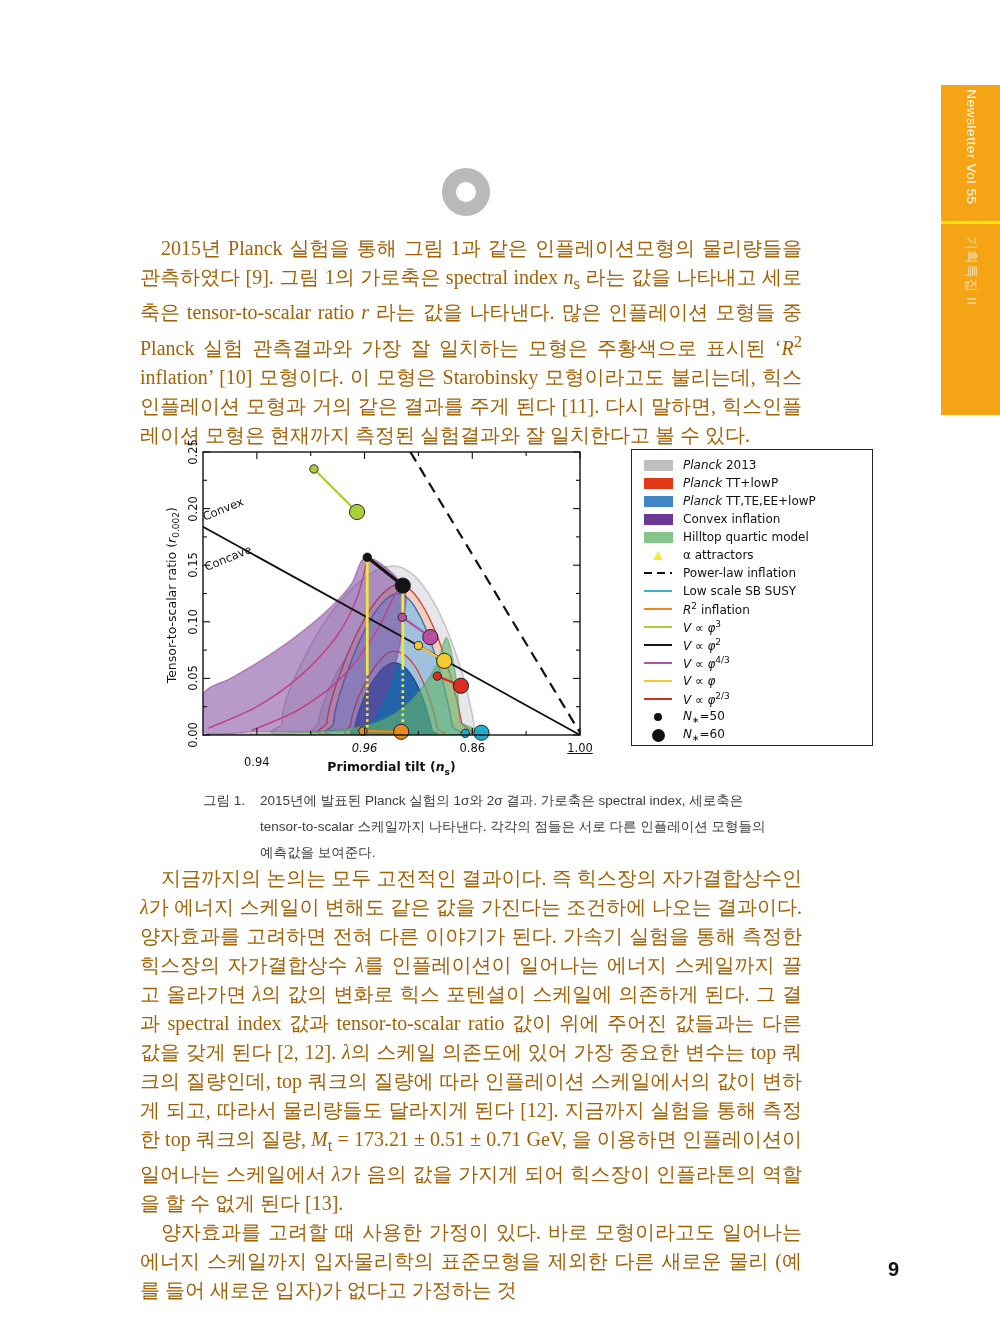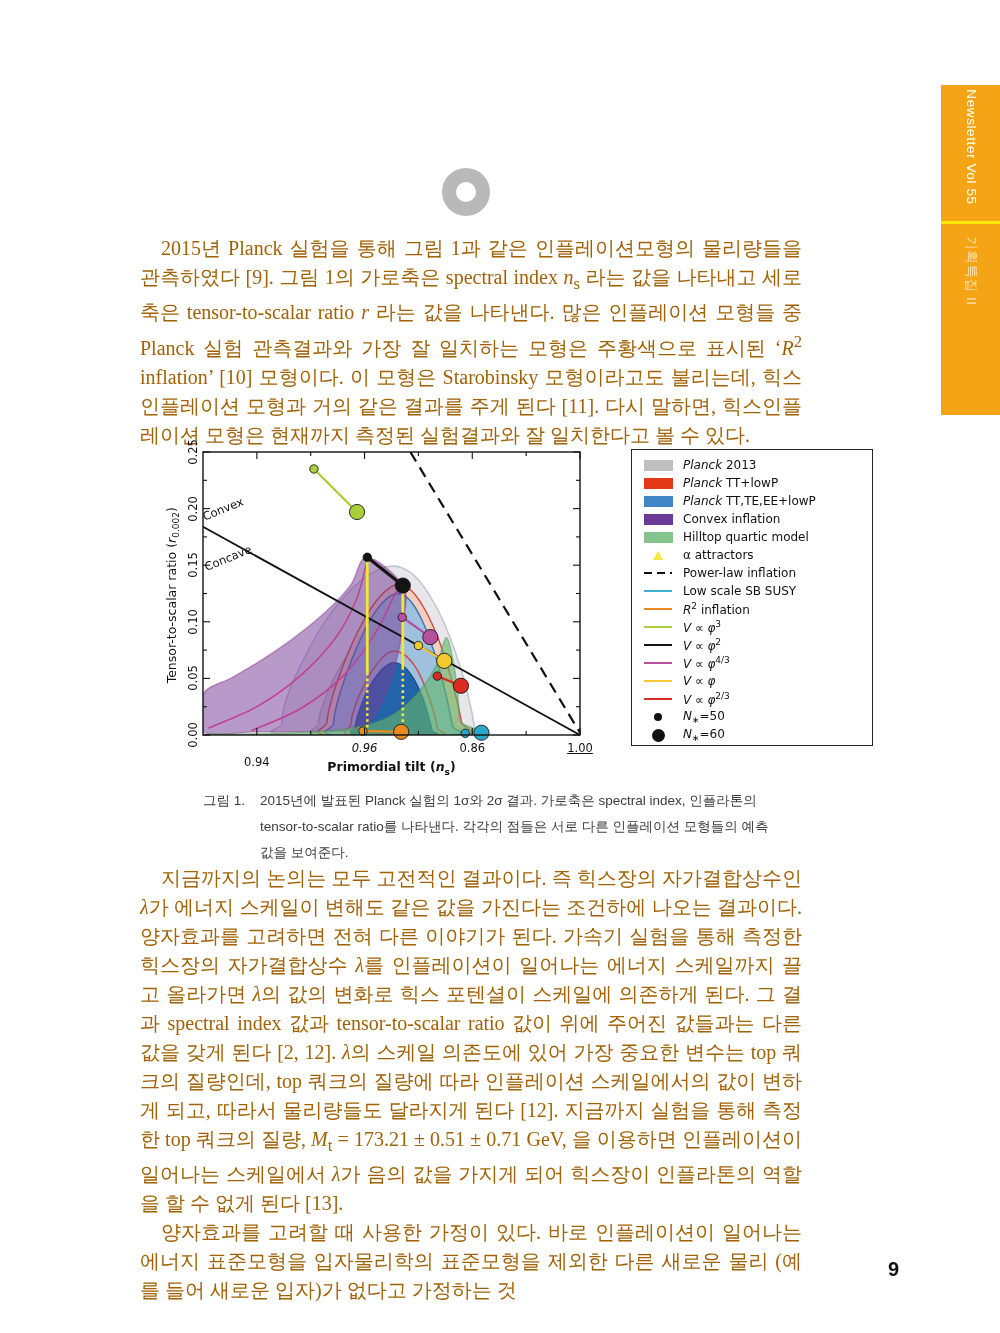--- a/index.html
+++ b/index.html
@@ -257,23 +257,23 @@
           <span class="lg-mark">
             <span class="lg-dot" style="width: 13px; height: 13px; background: rgb(17, 17, 17);"></span>
           </span>
           <span class="lg-label"><i>N</i><sub>∗</sub>=60</span>
         </div>
       </div>
     </div>
 
   <div class="caption">
     <div class="cap-label">그림 1.</div>
-    <div class="cap-text">2015년에 발표된 Planck 실험의 1σ와 2σ 결과. 가로축은 spectral index, 인플라톤의 tensor-to-scalar ratio를 나타낸다. 각각의 점들은 서로 다른 인플레이션 모형들의 예측값을 보여준다.</div>
+    <div class="cap-text">2015년에 발표된 Planck 실험의 1σ와 2σ 결과. 가로축은 spectral index, 세로축은 tensor-to-scalar 스케일까지 나타낸다. 각각의 점들은 서로 다른 인플레이션 모형들의 예측값을 보여준다.</div>
   </div>
 
   <div class="body-block" style="top:864px">
     <p>지금까지의 논의는 모두 고전적인 결과이다. 즉 힉스장의 자가결합상수인 <i>λ</i>가 에너지 스케일이 변해도 같은 값을 가진다는 조건하에 나오는 결과이다. 양자효과를 고려하면 전혀 다른 이야기가 된다. 가속기 실험을 통해 측정한 힉스장의 자가결합상수 <i>λ</i>를 인플레이션이 일어나는 에너지 스케일까지 끌고 올라가면 <i>λ</i>의 값의 변화로 힉스 포텐셜이 스케일에 의존하게 된다. 그 결과 spectral index 값과 tensor-to-scalar ratio 값이 위에 주어진 값들과는 다른 값을 갖게 된다 [2, 12]. <i>λ</i>의 스케일 의존도에 있어 가장 중요한 변수는 top 쿼크의 질량인데, top 쿼크의 질량에 따라 인플레이션 스케일에서의 값이 변하게 되고, 따라서 물리량들도 달라지게 된다 [12]. 지금까지 실험을 통해 측정한 top 쿼크의 질량, <i>M</i><sub>t</sub> = 173.21 ± 0.51 ± 0.71 GeV, 을 이용하면 인플레이션이 일어나는 스케일에서 <i>λ</i>가 음의 값을 가지게 되어 힉스장이 인플라톤의 역할을 할 수 없게 된다 [13].</p>
-    <p>양자효과를 고려할 때 사용한 가정이 있다. 바로 인플레이션이 일어나는 에너지 표준모형을 입자물리학의 표준모형을 제외한 다른 새로운 물리 (예를 들어 새로운 입자)가 없다고 가정하는 것</p>
+    <p>양자효과를 고려할 때 사용한 가정이 있다. 바로 모형이라고도 일어나는 에너지 스케일까지 입자물리학의 표준모형을 제외한 다른 새로운 물리 (예를 들어 새로운 입자)가 없다고 가정하는 것</p>
   </div>
 
   <div class="page-num">9</div>
 
 </div>
 
 </body></html>

